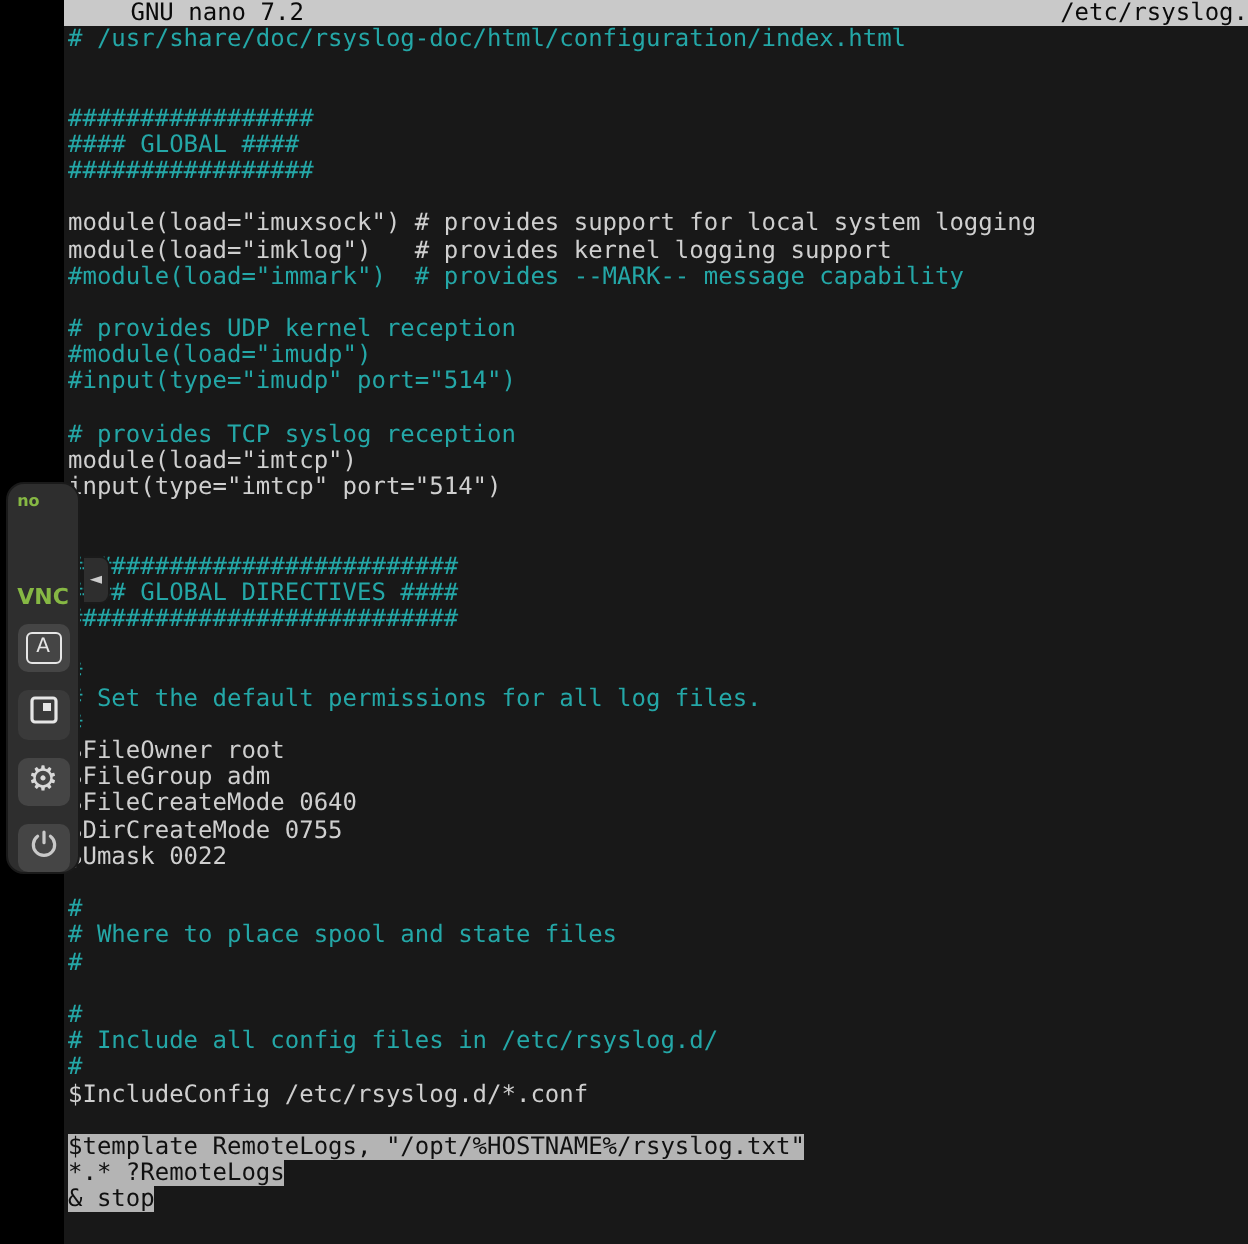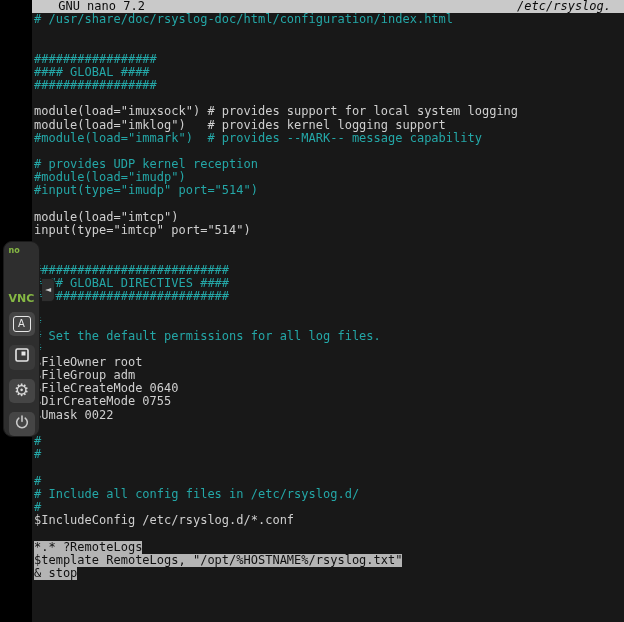--- a/index.html
+++ b/index.html
@@ -8,22 +8,22 @@
 
   
   .left-strip{position:absolute;left:0;top:0;width:32px;height:622px;background:#000;}
 
   
   .terminal{position:absolute;left:32px;top:0;width:592px;height:622px;
             background:#181818;color:#cfcfcf;font-size:12px;line-height:13.2px;}
   .nano-header{height:13px;background:#c9c9c9;color:#0a0a0a;display:flex;
                justify-content:space-between;white-space:pre;overflow:hidden;
                font-size:12px;line-height:13px;}
-  .nano-header .l{padding-left:19px;}
-  .nano-header .r{padding-right:13px;font-style:italic;}
+  .nano-header .l{padding-left:7px;margin-left:19px;}
+  .nano-header .r{padding-right:0;}
   .lines{padding-left:2px;}
   .t-line{height:13.2px;white-space:pre;overflow:hidden;}
   .t-line .txt{display:inline;}
   .type-comment .txt{color:#24a7a7;}
   .type-code .txt{color:#cfcfcf;}
   .type-selected .txt{background:#b4b4b4;color:#101010;}
 
   
   .novnc-panel{position:absolute;left:3px;top:241px;width:37px;height:196px;
                background:#2e2e2e;border:1px solid #1a1a1a;border-radius:9px;
@@ -65,47 +65,49 @@
       <div class="t-line type-comment"><span class="txt">#################</span></div>
       <div class="t-line type-blank"><span class="txt"></span></div>
       <div class="t-line type-code"><span class="txt">module(load="imuxsock") # provides support for local system logging</span></div>
       <div class="t-line type-code"><span class="txt">module(load="imklog")   # provides kernel logging support</span></div>
       <div class="t-line type-comment"><span class="txt">#module(load="immark")  # provides --MARK-- message capability</span></div>
       <div class="t-line type-blank"><span class="txt"></span></div>
       <div class="t-line type-comment"><span class="txt"># provides UDP kernel reception</span></div>
       <div class="t-line type-comment"><span class="txt">#module(load="imudp")</span></div>
       <div class="t-line type-comment"><span class="txt">#input(type="imudp" port="514")</span></div>
       <div class="t-line type-blank"><span class="txt"></span></div>
+      <div class="t-line type-comment"><span class="txt"># provides TCP syslog reception</span></div>
       <div class="t-line type-code"><span class="txt">module(load="imtcp")</span></div>
       <div class="t-line type-code"><span class="txt">input(type="imtcp" port="514")</span></div>
       <div class="t-line type-blank"><span class="txt"></span></div>
       <div class="t-line type-blank"><span class="txt"></span></div>
       <div class="t-line type-comment"><span class="txt">###########################</span></div>
       <div class="t-line type-comment"><span class="txt">#### GLOBAL DIRECTIVES ####</span></div>
       <div class="t-line type-comment"><span class="txt">###########################</span></div>
       <div class="t-line type-blank"><span class="txt"></span></div>
       <div class="t-line type-comment"><span class="txt">#</span></div>
       <div class="t-line type-comment"><span class="txt"># Set the default permissions for all log files.</span></div>
       <div class="t-line type-comment"><span class="txt">#</span></div>
       <div class="t-line type-code"><span class="txt">$FileOwner root</span></div>
       <div class="t-line type-code"><span class="txt">$FileGroup adm</span></div>
       <div class="t-line type-code"><span class="txt">$FileCreateMode 0640</span></div>
       <div class="t-line type-code"><span class="txt">$DirCreateMode 0755</span></div>
       <div class="t-line type-code"><span class="txt">$Umask 0022</span></div>
       <div class="t-line type-blank"><span class="txt"></span></div>
       <div class="t-line type-comment"><span class="txt">#</span></div>
+      <div class="t-line type-comment"><span class="txt"># Where to place spool and state files</span></div>
       <div class="t-line type-comment"><span class="txt">#</span></div>
       <div class="t-line type-blank"><span class="txt"></span></div>
       <div class="t-line type-comment"><span class="txt">#</span></div>
       <div class="t-line type-comment"><span class="txt"># Include all config files in /etc/rsyslog.d/</span></div>
       <div class="t-line type-comment"><span class="txt">#</span></div>
       <div class="t-line type-code"><span class="txt">$IncludeConfig /etc/rsyslog.d/*.conf</span></div>
       <div class="t-line type-blank"><span class="txt"></span></div>
+      <div class="t-line type-selected"><span class="txt">$template RemoteLogs, "/opt/%HOSTNAME%/rsyslog.txt"</span></div>
       <div class="t-line type-selected"><span class="txt">*.* ?RemoteLogs</span></div>
-      <div class="t-line type-selected"><span class="txt">$template RemoteLogs, "/opt/%HOSTNAME%/rsyslog.txt"</span></div>
       <div class="t-line type-selected"><span class="txt">&amp; stop</span></div>
     </div>
 </div>
 
 <div class="novnc-panel">
   <div class="novnc-logo">
     <span class="no">no</span>
     <span class="vnc">VNC</span>
   </div>
   <div class="tb-btn">

